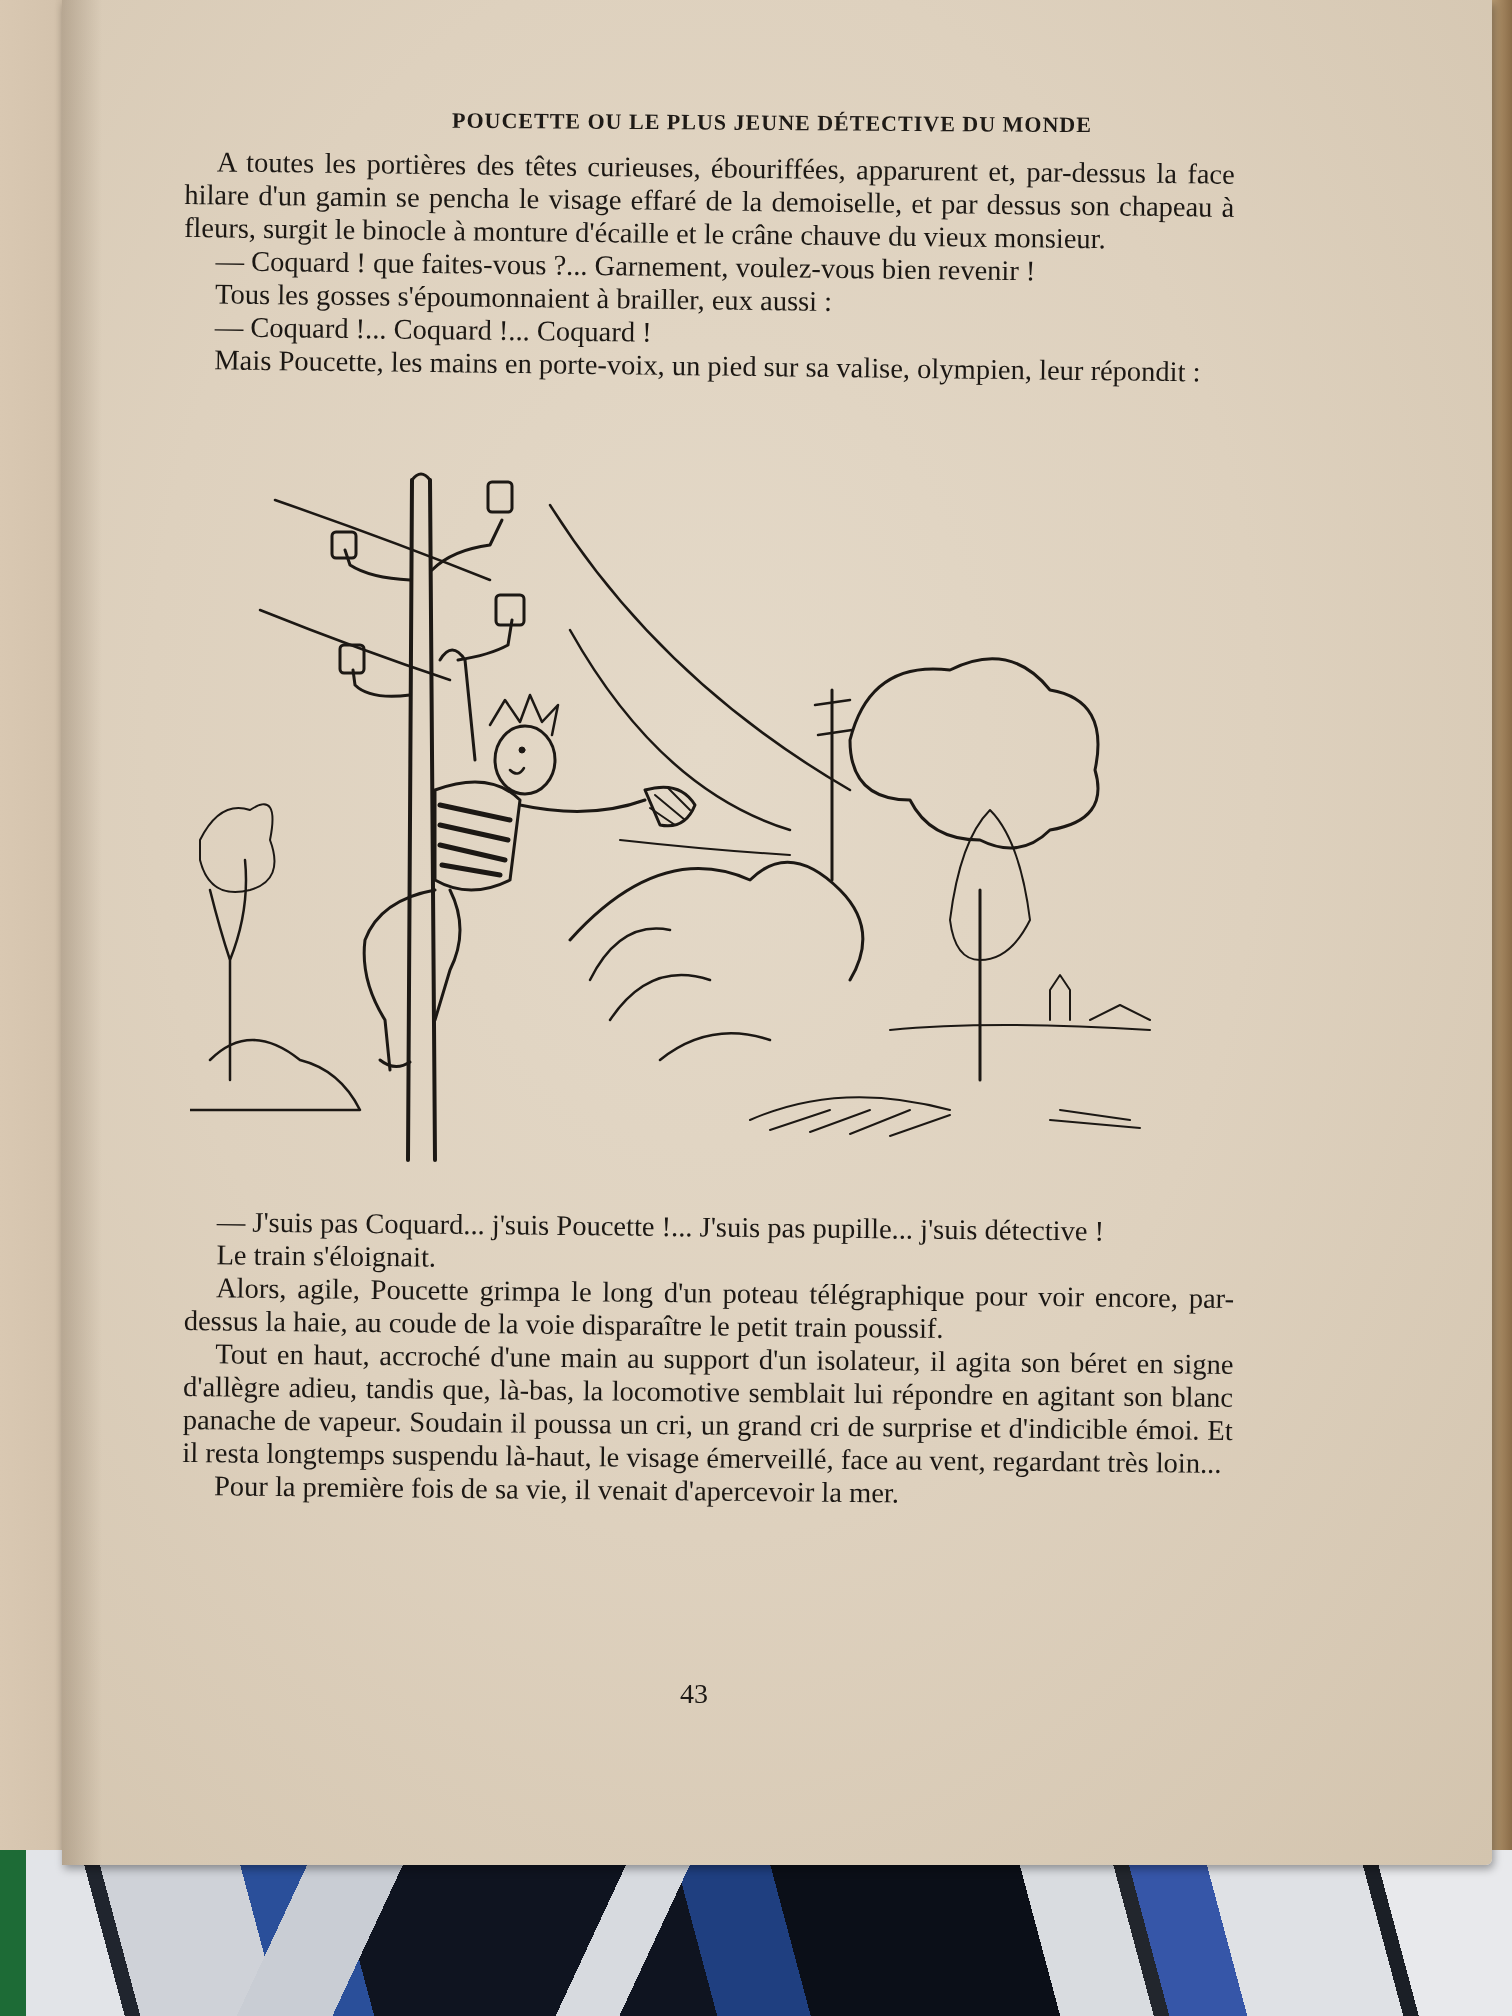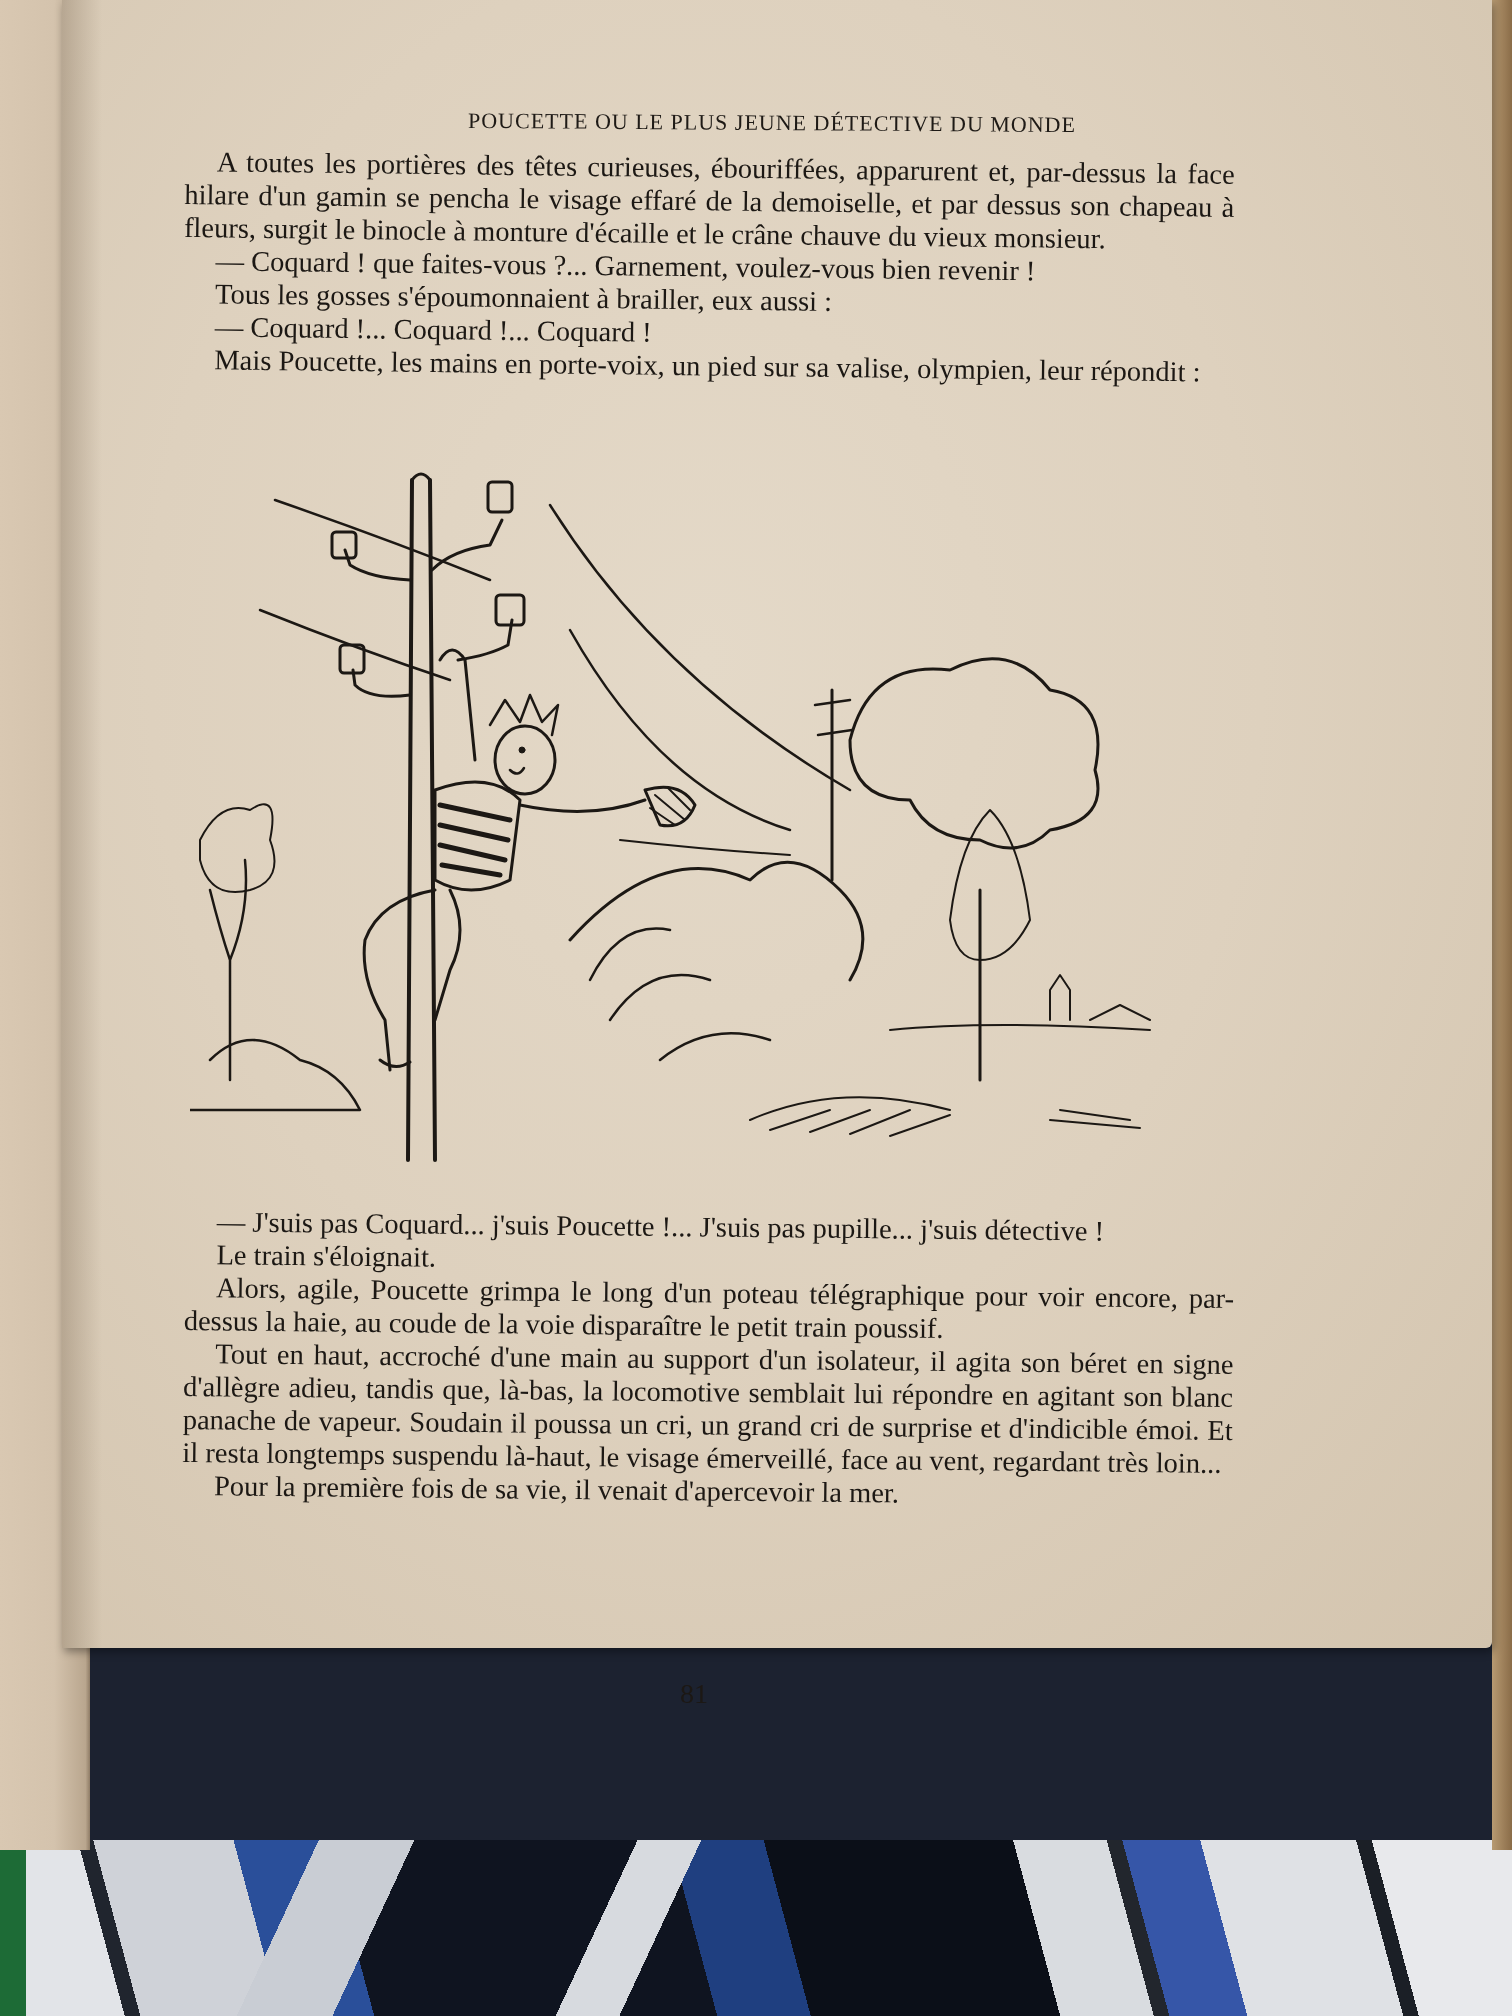--- a/index.html
+++ b/index.html
@@ -19,25 +19,26 @@
     .green-strip {
       position: absolute; left: 0; top: 1845px; width: 26px; height: 171px;
       background: #1d6b36;
     }
     
     .left-page {
       position: absolute; left: 0; top: 0; width: 90px; height: 1850px;
       background: linear-gradient(90deg, #d9c8b2 0%, #d4c3ad 60%, #b9a68e 95%, #8f7c66 100%);
     }
     .page {
-      position: absolute; left: 62px; top: 0; width: 1430px; height: 1648px;
+      position: absolute; left: 62px; top: 0; width: 1430px; height: 1865px;
       background:
         radial-gradient(ellipse at 45% 40%, #e4d9c8 0%, #ded1be 50%, #d3c4ae 100%);
       border-bottom-right-radius: 6px;
       box-shadow: 2px 4px 8px rgba(0,0,0,0.35);
+      font-weight: bold;
     }
     .page::before {
       content: ""; position: absolute; left: 0; top: 0; width: 40px; height: 100%;
       background: linear-gradient(90deg, rgba(120,100,78,0.35), rgba(120,100,78,0));
     }
     .running-head {
       position: absolute; left: 320px; top: 110px; width: 780px;
       text-align: center;
       font-size: 22px; letter-spacing: 1px;
       color: #1e1a16;
@@ -152,13 +153,13 @@
 </div>
 
 <div class="text-block bottom">
   <p class="para indent">— J'suis pas Coquard... j'suis Poucette !... J'suis pas pupille... j'suis détective !</p>
   <p class="para indent">Le train s'éloignait.</p>
   <p class="para indent">Alors, agile, Poucette grimpa le long d'un poteau télégraphique pour voir encore, par-dessus la haie, au coude de la voie disparaître le petit train poussif.</p>
   <p class="para indent">Tout en haut, accroché d'une main au support d'un isolateur, il agita son béret en signe d'allègre adieu, tandis que, là-bas, la locomotive semblait lui répondre en agitant son blanc panache de vapeur. Soudain il poussa un cri, un grand cri de surprise et d'indicible émoi. Et il resta longtemps suspendu là-haut, le visage émerveillé, face au vent, regardant très loin...</p>
   <p class="para indent">Pour la première fois de sa vie, il venait d'apercevoir la mer.</p>
 </div>
 
-<div class="page-number">81</div>
+<div class="page-number">43</div>
 
 </body></html>

